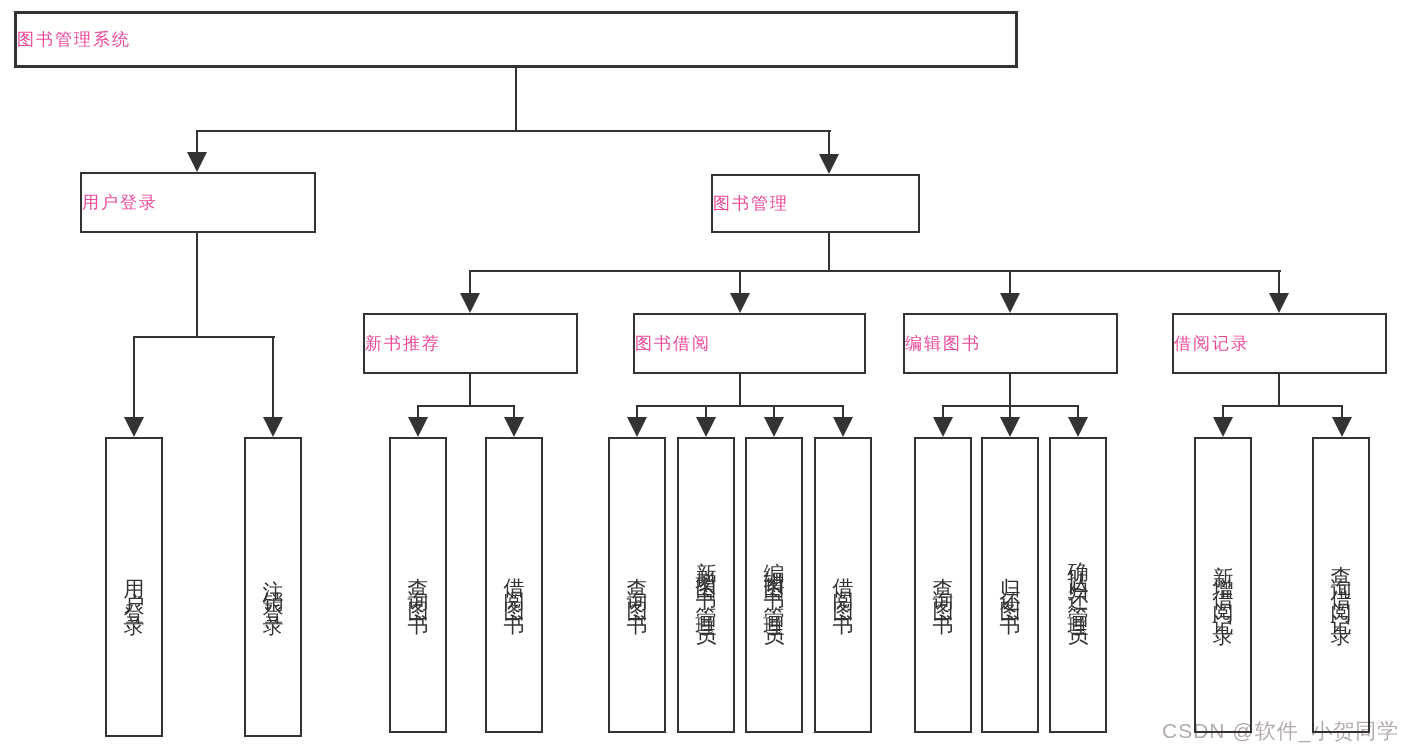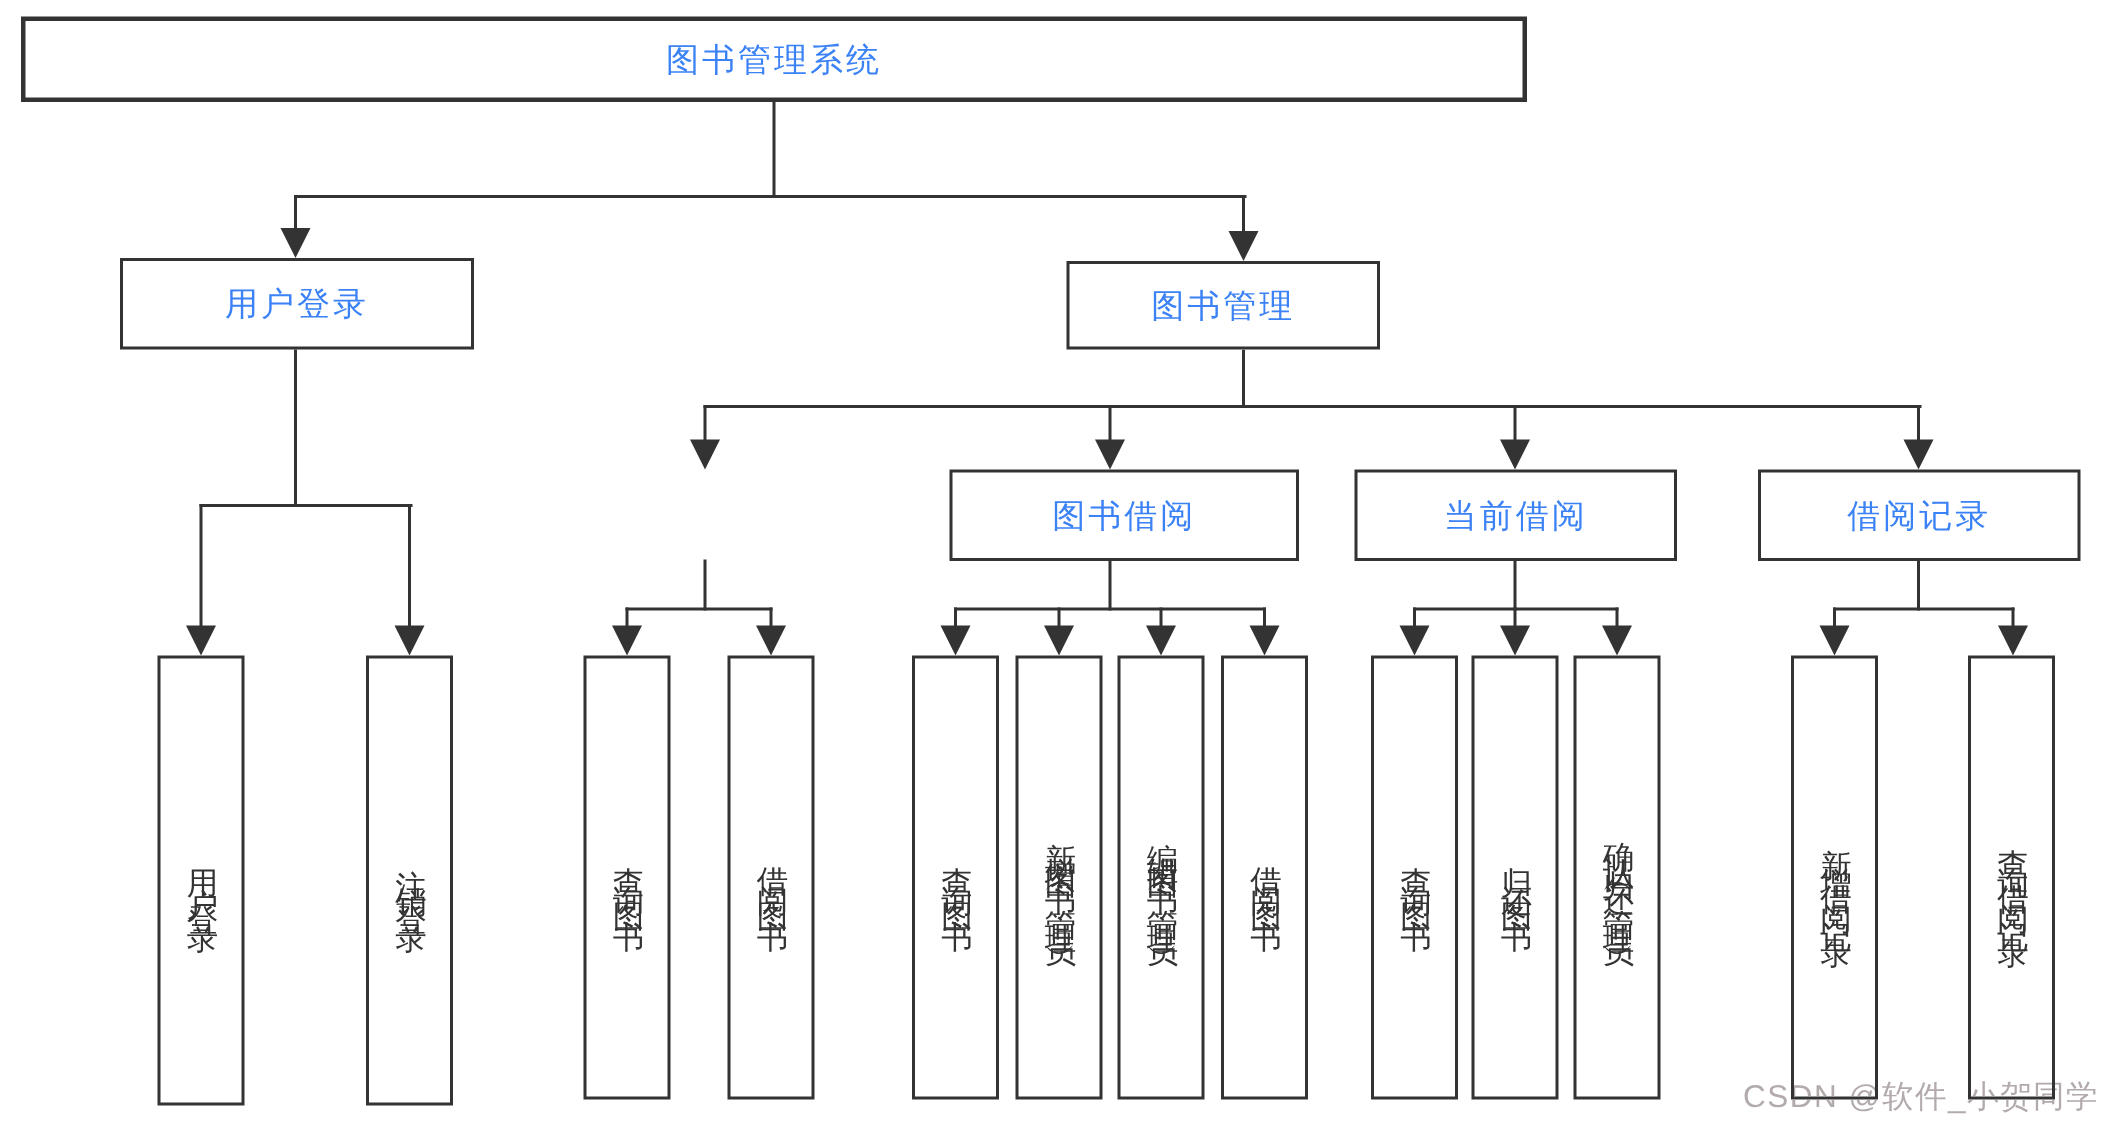--- a/index.html
+++ b/index.html
@@ -2,22 +2,22 @@
 <html><head>
 <meta charset="utf-8">
 <style>
   html,body{margin:0;padding:0;background:#ffffff;}
   .stage{
     position:relative;width:1405px;height:747px;background:#ffffff;overflow:hidden;
     font-family:"Liberation Sans","DejaVu Sans",sans-serif;color:#333333;
   }
   .hbox{
     position:absolute;box-sizing:border-box;border:2px solid #333333;background:#ffffff;
-    display:flex;align-items:center;justify-content:center;
-    font-size:22px;letter-spacing:2px;color:#3b82f6;z-index:2;
+    display:flex;align-items:center;justify-content:flex-start;
+    font-size:17px;letter-spacing:2px;color:#ec4899;z-index:2;
   }
   .root{border-width:3px;}
   .vbox{
     position:absolute;box-sizing:border-box;border:2px solid #333333;background:#ffffff;
     width:58px;display:flex;align-items:center;justify-content:center;z-index:2;
   }
   .vtext{
     writing-mode:vertical-rl;text-orientation:mixed;white-space:nowrap;
     font-size:21px;letter-spacing:12px;color:#333333;
   }
@@ -67,25 +67,28 @@
   <div class="line" style="left:469px;top:270px;width:812px;height:2px"></div>
   <div class="line" style="left:469px;top:270px;width:2px;height:26px"></div>
   <div class="arrow" style="left:460px;top:293px"></div>
   <div class="line" style="left:739px;top:270px;width:2px;height:26px"></div>
   <div class="arrow" style="left:730px;top:293px"></div>
   <div class="line" style="left:1009px;top:270px;width:2px;height:26px"></div>
   <div class="arrow" style="left:1000px;top:293px"></div>
   <div class="line" style="left:1278px;top:270px;width:2px;height:26px"></div>
   <div class="arrow" style="left:1269px;top:293px"></div>
 
+  <div class="hbox" style="left:363px;top:313px;width:215px;height:61px">
+    <span>新书推荐</span>
+  </div>
   <div class="hbox" style="left:633px;top:313px;width:233px;height:61px">
     <span>图书借阅</span>
   </div>
   <div class="hbox" style="left:903px;top:313px;width:215px;height:61px">
-    <span>当前借阅</span>
+    <span>编辑图书</span>
   </div>
   <div class="hbox" style="left:1172px;top:313px;width:215px;height:61px">
     <span>借阅记录</span>
   </div>
 
   <div class="line" style="left:469px;top:373px;width:2px;height:34px"></div>
   <div class="line" style="left:417px;top:405px;width:98px;height:2px"></div>
   <div class="line" style="left:417px;top:405px;width:2px;height:15px"></div>
   <div class="arrow" style="left:408px;top:417px"></div>
   <div class="line" style="left:513px;top:405px;width:2px;height:15px"></div>

